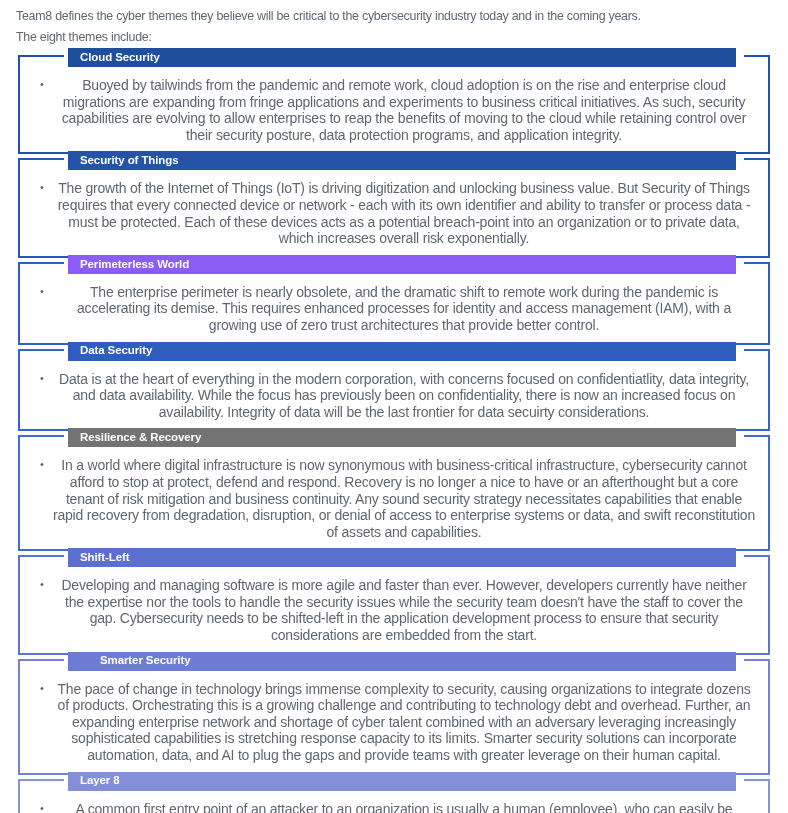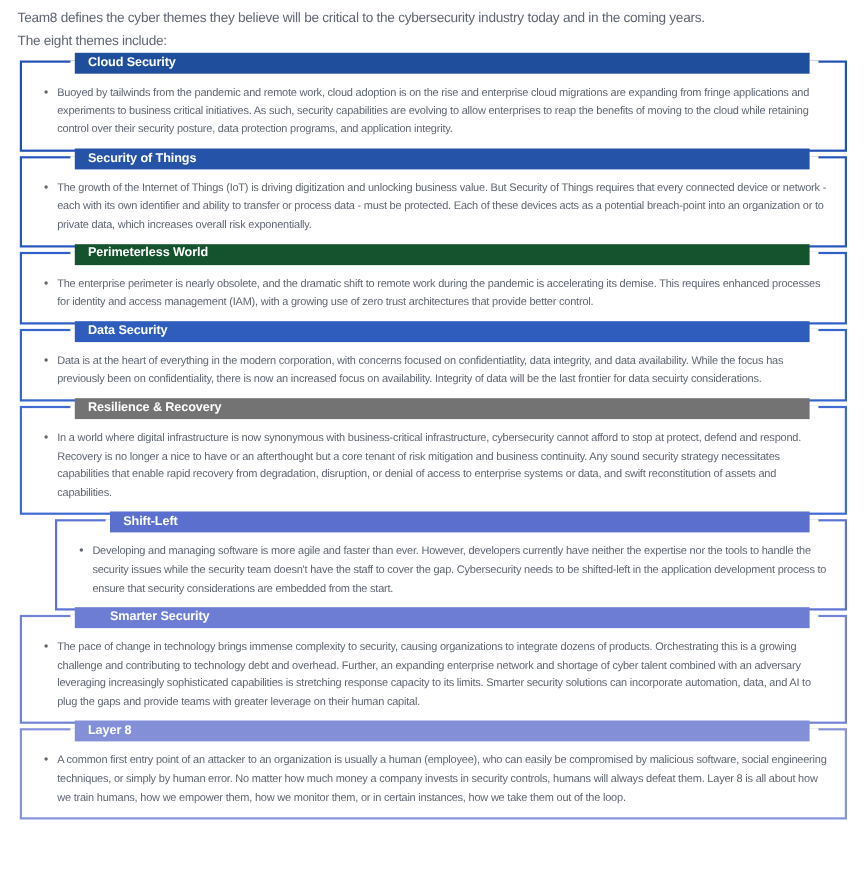--- a/index.html
+++ b/index.html
@@ -89,24 +89,24 @@
     letter-spacing: -0.1px;
     line-height: 1;
     white-space: nowrap;
   }
 
   
   .bullet {
     position: relative;
     padding-left: 20px;
     color: #5f6672;
-    font-size: 10px;
+    font-size: 14px;
     line-height: 16.6px;
     letter-spacing: -0.2px;
-    text-align: left;
+    text-align: center;
   }
   .bullet::before {
     content: "\2022";
     position: absolute;
     left: 8px;
     top: -1px;
     font-size: 11px;
     color: #5f6672;
     line-height: 16.6px;
   }
@@ -141,21 +141,21 @@
         <div class="theme-header" style="background: rgb(36, 83, 168);">
           <span class="theme-title" style="color: rgb(255, 255, 255);">Security of Things</span>
         </div>
         <div class="bullet" style="color: rgb(95, 102, 114);">The growth of the Internet of Things (IoT) is driving  digitization and unlocking business value. But Security of Things requires that every connected device or network - each with its own identifier and ability to transfer or process data - must be protected. Each of these devices acts as a potential breach-point into an organization or to private data, which increases overall risk exponentially.</div>
       </div>
     </div>
 
     <div class="theme">
       <div class="theme-box" style="border-color: rgb(47, 95, 198);">
         <div class="notch" style="background: rgb(255, 255, 255);"></div>
-        <div class="theme-header" style="background: #14532d;">
+        <div class="theme-header" style="background: #8b5cf6;">
           <span class="theme-title" style="color: rgb(255, 255, 255);">Perimeterless World</span>
         </div>
         <div class="bullet" style="color: rgb(95, 102, 114);">The enterprise perimeter is nearly obsolete, and the dramatic shift to remote work during the pandemic is accelerating its demise. This requires enhanced processes for identity and access management (IAM), with a growing use of zero trust architectures that provide better control.</div>
       </div>
     </div>
 
     <div class="theme">
       <div class="theme-box" style="border-color: rgb(52, 101, 204);">
         <div class="notch" style="background: rgb(255, 255, 255);"></div>
         <div class="theme-header" style="background: rgb(47, 93, 190);">
@@ -169,21 +169,21 @@
       <div class="theme-box" style="border-color: rgb(63, 107, 210);">
         <div class="notch" style="background: rgb(255, 255, 255);"></div>
         <div class="theme-header" style="background: #737373;">
           <span class="theme-title" style="color: rgb(255, 255, 255);">Resilience &amp; Recovery</span>
         </div>
         <div class="bullet" style="color: rgb(95, 102, 114);">In a world where digital infrastructure is now synonymous with business-critical infrastructure, cybersecurity cannot afford to stop at protect, defend and respond. Recovery is no longer a nice to have or an afterthought but a core tenant of risk mitigation and business continuity. Any sound security strategy necessitates capabilities that enable rapid recovery from degradation, disruption, or denial of access to enterprise systems or data, and swift reconstitution of assets and capabilities.</div>
       </div>
     </div>
 
     <div class="theme">
-      <div class="theme-box" style="border-color: rgb(93, 115, 212); margin-left: 32px;">
+      <div class="theme-box" style="border-color: rgb(93, 115, 212);">
         <div class="notch" style="background: rgb(255, 255, 255);"></div>
         <div class="theme-header" style="background: rgb(90, 111, 206);">
           <span class="theme-title" style="color: rgb(255, 255, 255);">Shift-Left</span>
         </div>
         <div class="bullet" style="color: rgb(95, 102, 114);">Developing and managing software is more agile and faster than ever. However, developers currently have neither the expertise nor the tools to handle the security issues while the security team doesn't have the staff to cover the gap. Cybersecurity needs to be shifted-left in the application development process to ensure that security considerations are embedded from the start.</div>
       </div>
     </div>
 
     <div class="theme">
       <div class="theme-box" style="border-color: rgb(113, 130, 216);">

